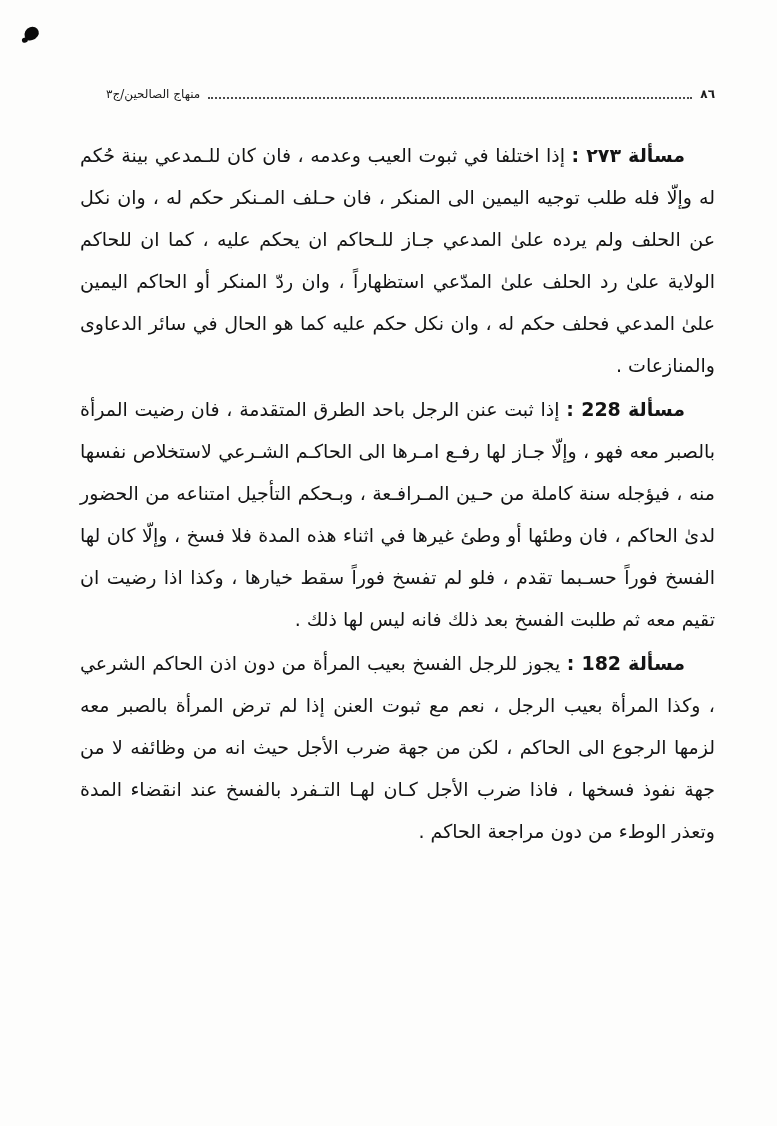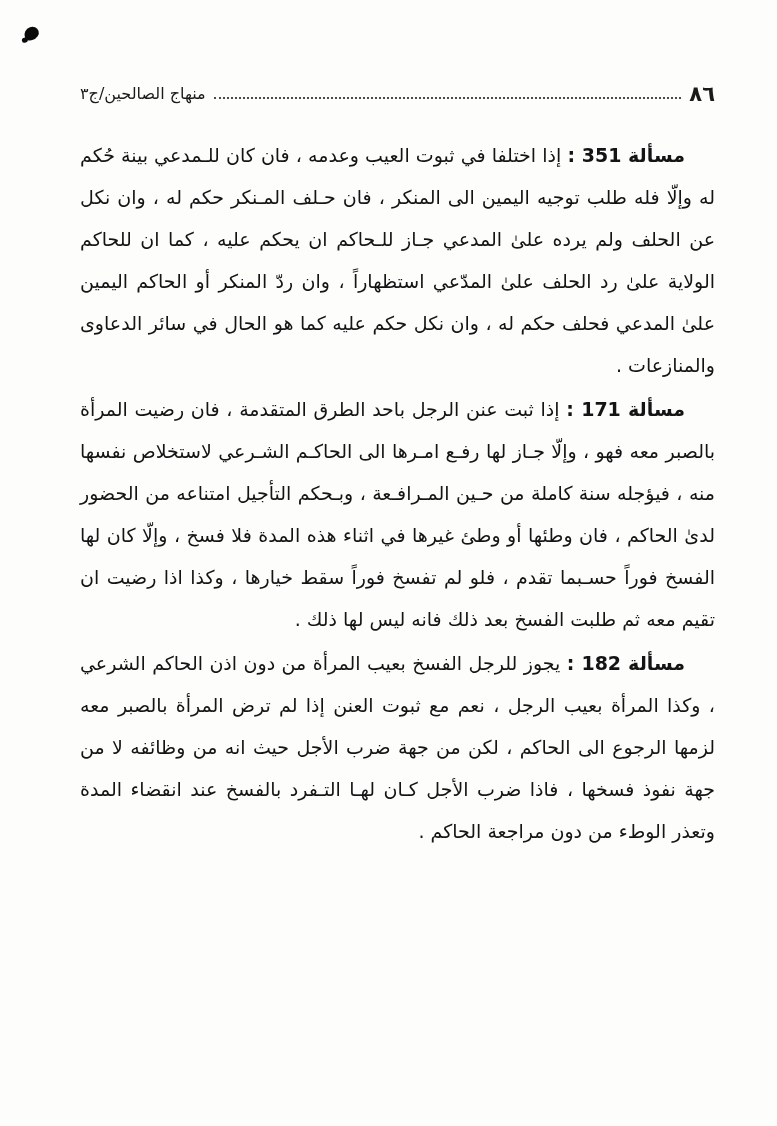--- a/index.html
+++ b/index.html
@@ -42,34 +42,35 @@
     }
     .running-head {
       display: flex;
       align-items: flex-end;
       font-size: 13px;
       line-height: 20px;
       margin-bottom: 30px;
       color: #1a1a1a;
     }
     .running-head .num {
-      font-size: 21px;
+      font-size: 12px;
       font-weight: 700;
       letter-spacing: 1px;
       flex: 0 0 auto;
     }
     .running-head .leader {
       flex: 1 1 auto;
       border-bottom: 2px dotted #4a4a4a;
       margin: 0 8px 5px 8px;
       height: 0;
     }
     .running-head .title {
       flex: 0 0 auto;
-      font-size: 16px;
+      font-size: 12px;
+      margin-left: 26px;
     }
     .body-text {
       font-size: 19px;
       line-height: 42px;
       text-align: justify;
     }
     .issue {
       margin: 0 0 2px 0;
       text-indent: 30px;
     }
@@ -86,26 +87,26 @@
 
   <header class="running-head">
     <span class="num">٨٦</span>
     <span class="leader"></span>
     <span class="title">منهاج الصالحين/ج٣</span>
   </header>
 
   <main class="body-text">
 
     <p class="issue">
-      <strong class="lbl">مسألة 351 :</strong>
+      <strong class="lbl">مسألة ٢٧٣ :</strong>
       <span>إذا اختلفا في ثبوت العيب وعدمه ، فان كان للـمدعي بينة حُكم له وإلّا فله طلب توجيه اليمين الى المنكر ، فان حـلف المـنكر حكم له ، وان نكل عن الحلف ولم يرده علىٰ المدعي جـاز للـحاكم ان يحكم عليه ، كما ان للحاكم الولاية علىٰ رد الحلف علىٰ المدّعي استظهاراً ، وان ردّ المنكر أو الحاكم اليمين علىٰ المدعي فحلف حكم له ، وان نكل حكم عليه كما هو الحال في سائر الدعاوى والمنازعات .</span>
     </p>
 
     <p class="issue">
-      <strong class="lbl">مسألة 171 :</strong>
+      <strong class="lbl">مسألة 228 :</strong>
       <span>إذا ثبت عنن الرجل باحد الطرق المتقدمة ، فان رضيت المرأة بالصبر معه فهو ، وإلّا جـاز لها رفـع امـرها الى الحاكـم الشـرعي لاستخلاص نفسها منه ، فيؤجله سنة كاملة من حـين المـرافـعة ، وبـحكم التأجيل امتناعه من الحضور لدىٰ الحاكم ، فان وطئها أو وطئ غيرها في اثناء هذه المدة فلا فسخ ، وإلّا كان لها الفسخ فوراً حسـبما تقدم ، فلو لم تفسخ فوراً سقط خيارها ، وكذا اذا رضيت ان تقيم معه ثم طلبت الفسخ بعد ذلك فانه ليس لها ذلك .</span>
     </p>
 
     <p class="issue">
       <strong class="lbl">مسألة 182 :</strong>
       <span>يجوز للرجل الفسخ بعيب المرأة من دون اذن الحاكم الشرعي ، وكذا المرأة بعيب الرجل ، نعم مع ثبوت العنن إذا لم ترض المرأة بالصبر معه لزمها الرجوع الى الحاكم ، لكن من جهة ضرب الأجل حيث انه من وظائفه لا من جهة نفوذ فسخها ، فاذا ضرب الأجل كـان لهـا التـفرد بالفسخ عند انقضاء المدة وتعذر الوطء من دون مراجعة الحاكم .</span>
     </p>
 
 
   </main>

